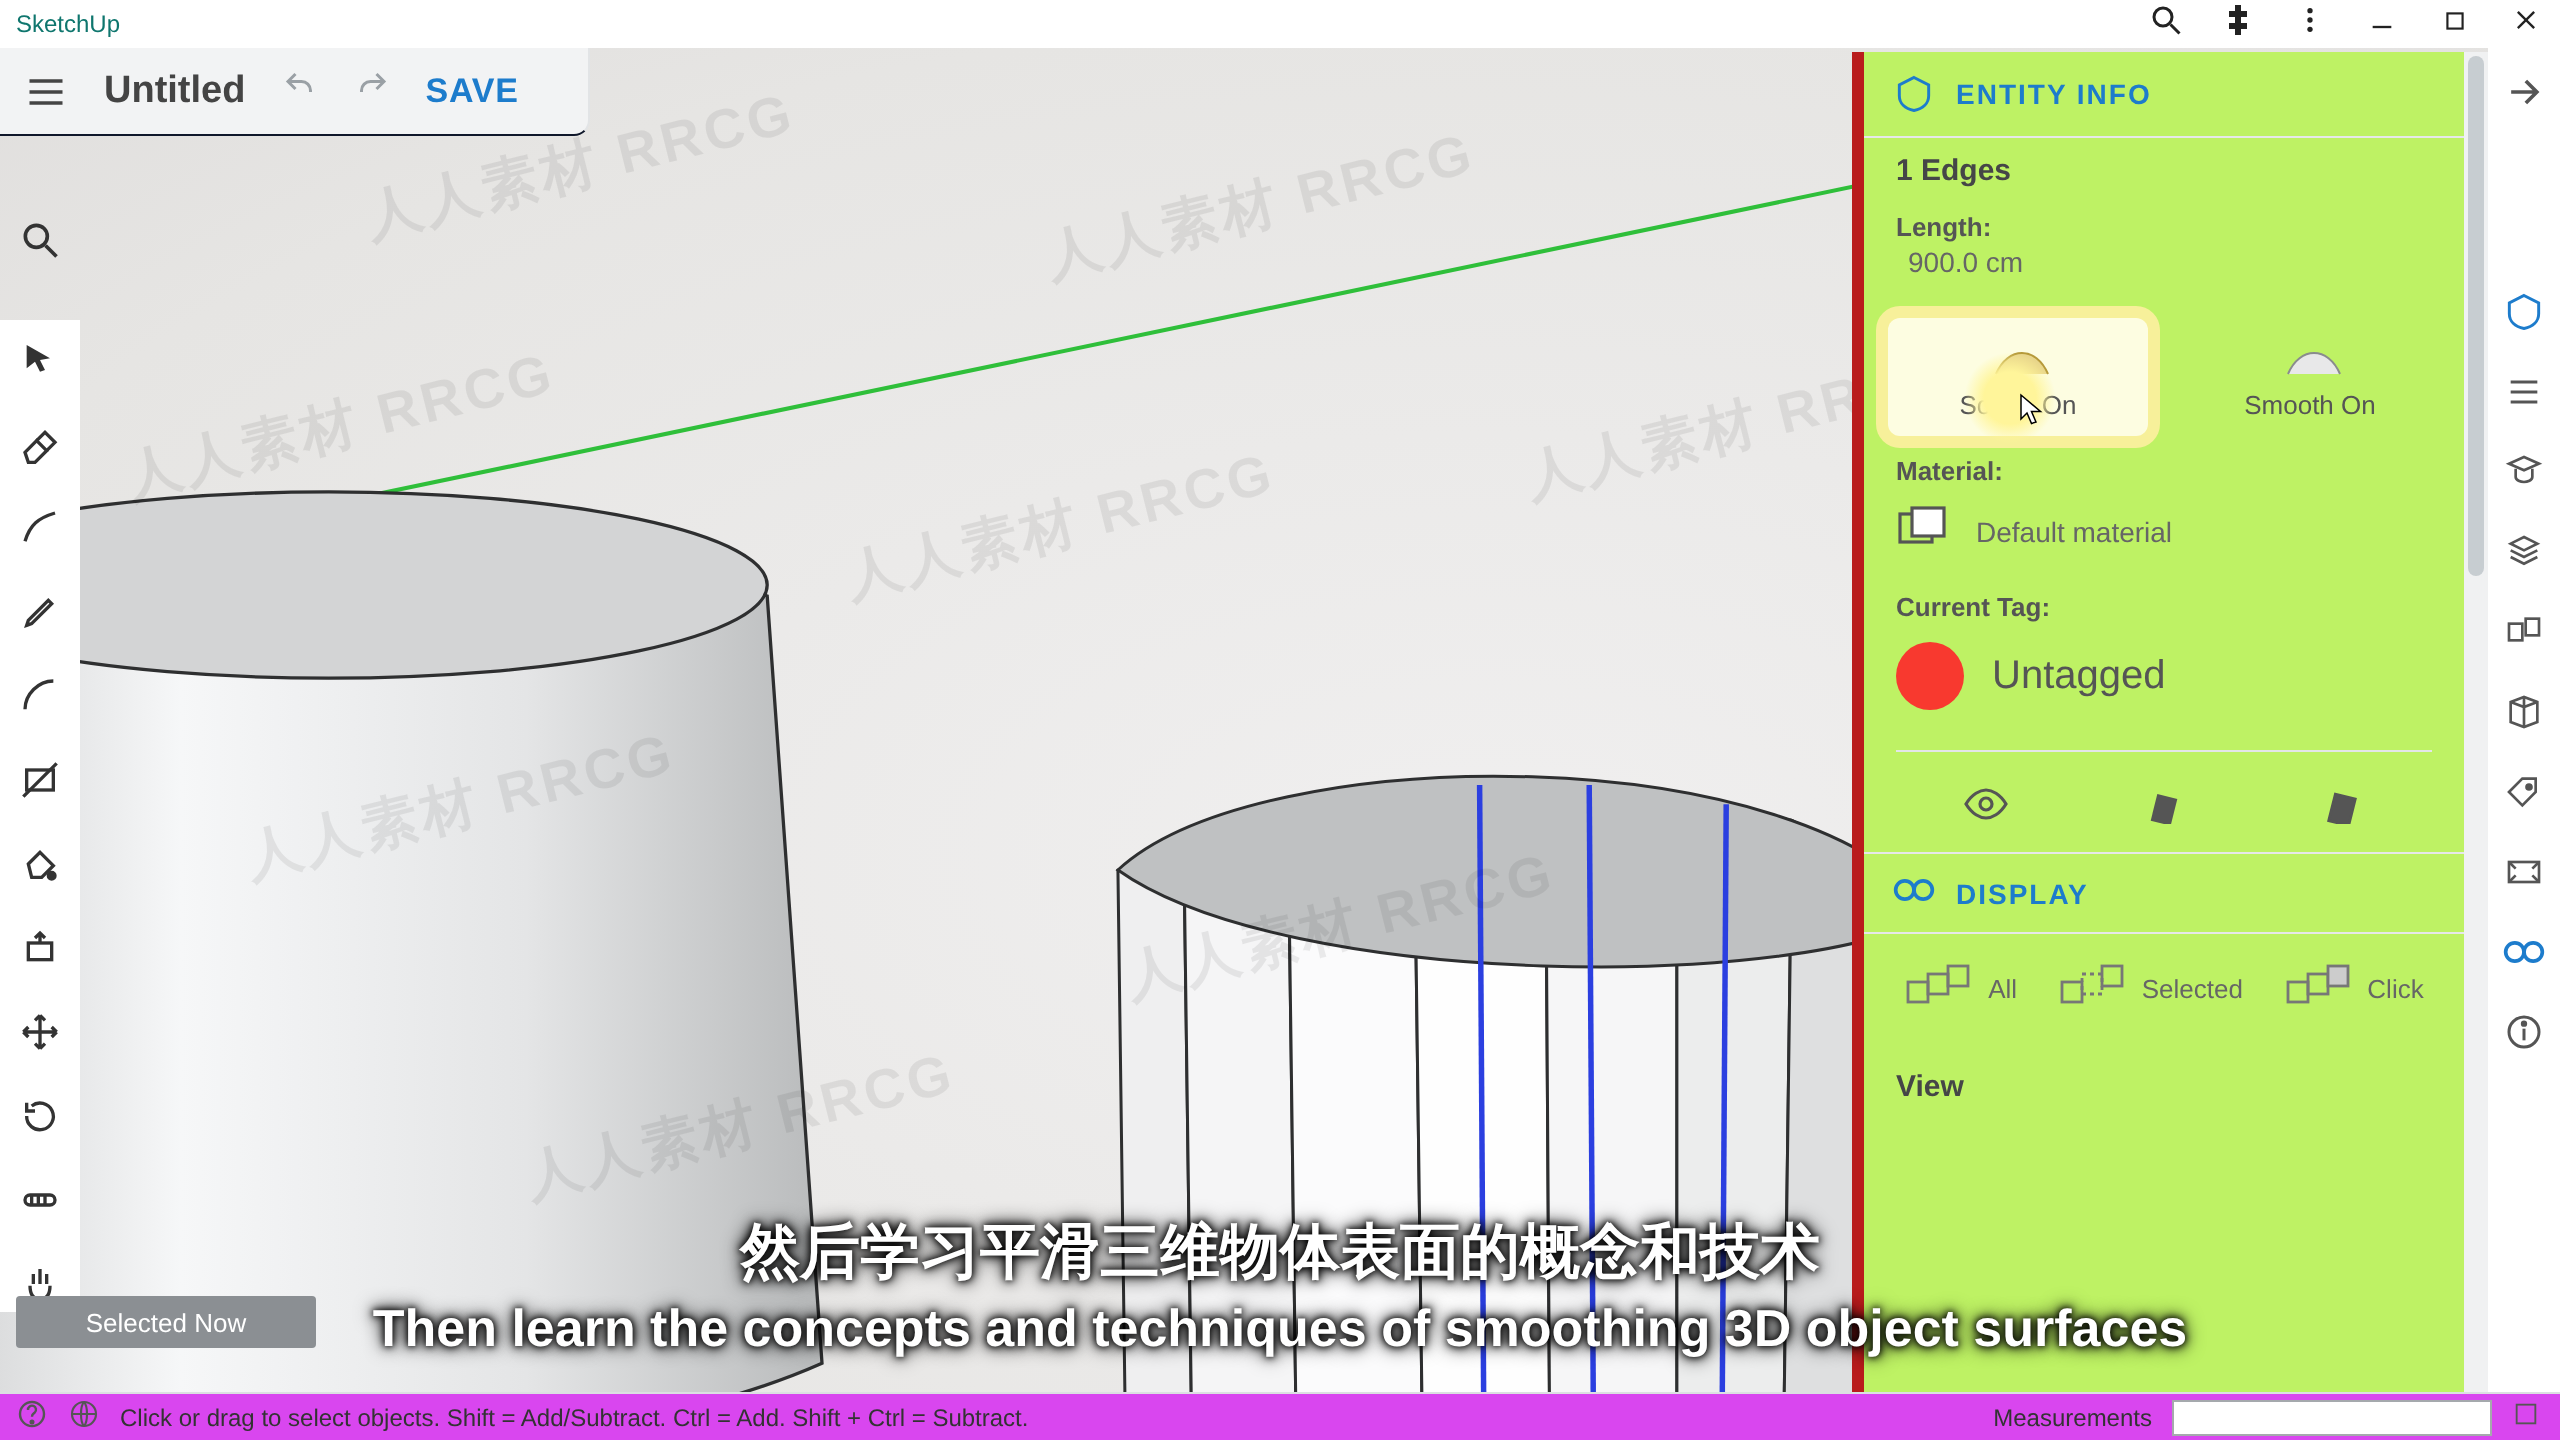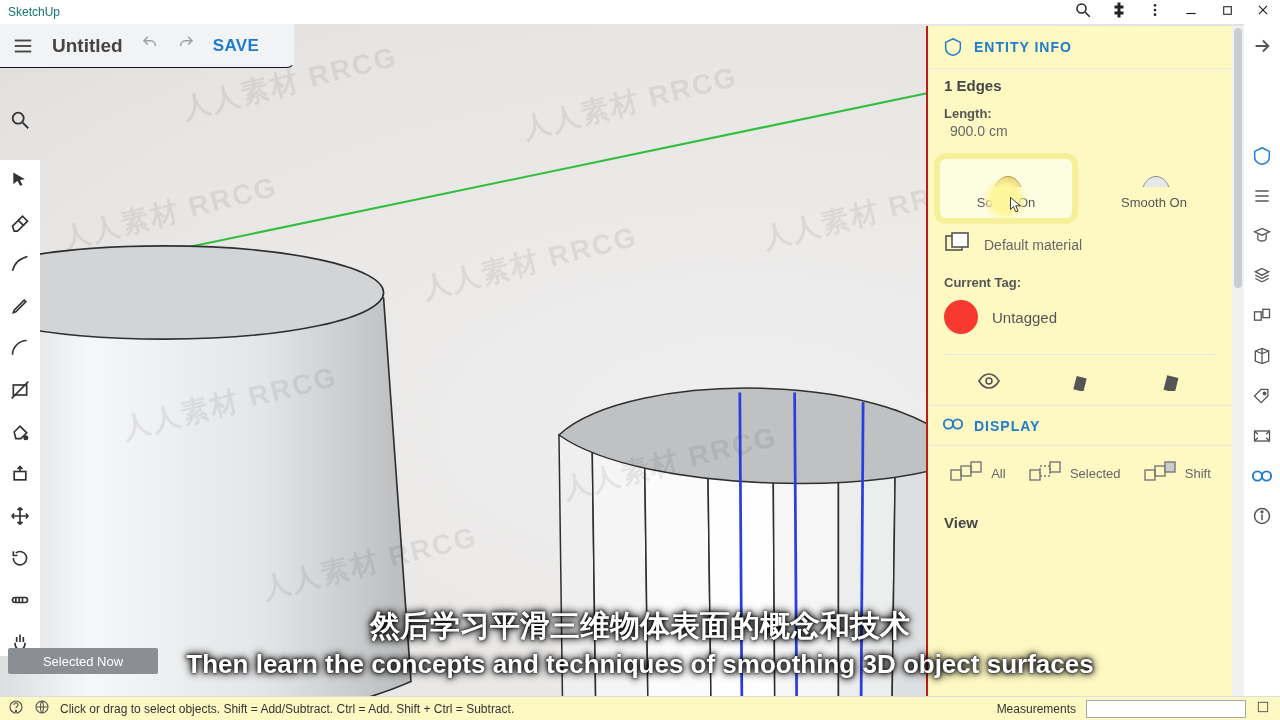--- a/index.html
+++ b/index.html
@@ -65,22 +65,22 @@
     position: absolute; top: 24px; left: 0; right: 36px; bottom: 24px; background: #eae9e8; z-index: 1;
     overflow: hidden;
   }
   .viewport .veil {
     position:absolute; inset:0;
     background: radial-gradient(1200px 600px at 60% 60%, #f0efef 0%, #e6e5e3 70%, #dedcdb 100%);
   }
 
   
   .inspector {
-    position: absolute; top: 26px; right: 36px; width: 318px; bottom: 24px; background: #fef9c3;
-    border-left: 2px solid #b91c1c; z-index: 20; overflow: hidden;
+    position: absolute; top: 26px; right: 36px; width: 318px; bottom: 24px; background: #bef264;
+    border-left: 6px solid #b91c1c; z-index: 20; overflow: hidden;
   }
   .inspector .scroll-track {
     position: absolute; top: 0; right: 0; width: 12px; bottom: 0; background: #f0f1f2;
   }
   .inspector .scroll-thumb {
     position: absolute; top: 2px; right: 2px; width: 8px; height: 260px; background: #c7cdd1; border-radius: 4px;
   }
   .inspector-inner { position: absolute; inset: 0 12px 0 0; overflow-y: auto; }
   .panel-header {
     display: flex; align-items: center; gap: 10px; padding: 10px 14px; color: #1d7ccc;
@@ -95,38 +95,38 @@
   .toggle-row {
     display: flex; gap: 16px; padding: 10px 12px 6px 12px; align-items:flex-end;
   }
   .toggle {
     flex: 1; display: flex; flex-direction: column; align-items: center; gap: 6px;
     padding: 10px 8px 8px 8px; border-radius: 6px; font-size: 13px; color: #555;
   }
   .toggle.active { background: #fdfde1; box-shadow: 0 0 0 6px #f7f09a; }
   .toggle .ticon { width: 26px; height: 20px; }
   .material-row { display: flex; align-items: center; gap: 14px; padding: 8px 16px 14px 16px; color: #666; font-size: 14px; }
-  .tag-row { display: flex; align-items: center; gap: 14px; padding: 8px 16px 14px 16px; color: #555; font-size: 15px; }
+  .tag-row { display: flex; align-items: center; gap: 14px; padding: 8px 16px 14px 16px; color: #555; font-size: 20px; }
   .tag-dot { width: 34px; height: 34px; border-radius: 50%; background: #f8392f; }
   .divider { height: 1px; background: #e3e6e8; margin: 6px 16px; }
   .triple-icons { display: flex; justify-content: space-around; padding: 10px 16px 14px 16px; }
   .triple-icons .ic { width: 28px; height: 20px; color: #555; display:flex; align-items:center; justify-content:center; }
 
   .display-header {
     display: flex; align-items: center; gap: 10px; padding: 10px 14px; color: #1d7ccc;
     border-top: 1px solid #e6e8ea; border-bottom: 1px solid #e6e8ea;
     font-weight: 700; letter-spacing: 1px; font-size: 14px;
   }
   .unhide-row { display: flex; justify-content: space-around; padding: 14px 10px; color: #666; font-size: 13px; }
   .unhide-row .col { display: flex; flex-direction: row; align-items: center; gap: 8px; }
   .unhide-row .col svg { color: #777; }
 
   
   .statusbar {
-    position: absolute; bottom: 0; left: 0; right: 0; height: 24px; background: #fef9c3; border-top: 1px solid #dcdfe2;
+    position: absolute; bottom: 0; left: 0; right: 0; height: 24px; background: #d946ef; border-top: 1px solid #dcdfe2;
     display: flex; align-items: center; justify-content: space-between; font-size: 12px; color: #333; z-index: 40;
   }
   .statusbar .sleft { display: flex; align-items: center; gap: 10px; padding-left: 8px; }
   .statusbar .sright { display: flex; align-items: center; gap: 10px; padding-right: 10px; }
   .measure-box { width: 160px; height: 18px; border: 1px solid #a5a9ad; background: #fff; }
 
   .upgrade-pill {
     position: absolute; left: 8px; bottom: 46px; z-index: 35; width: 150px; height: 26px;
     background: #8b8f93; color: #fff; font-size: 13px; display:flex; align-items:center; justify-content:center;
     border-radius: 2px;
@@ -400,20 +400,21 @@
       <div class="toggle">
         <span class="ticon">
           <svg width="30" height="22" viewBox="0 0 30 22">
               <path d="M2 18 C 8 4, 22 4, 28 18" fill="#e8e8e9" stroke="#8a8c8e" stroke-width="1"></path>
             </svg>
         </span>
         <span>Smooth On</span>
       </div>
     </div>
 
+    <div class="label">Material:</div>
     <div class="material-row">
       <span>
         <svg width="26" height="22" viewBox="0 0 26 22" fill="none" stroke="#555" stroke-width="1.6">
             <rect x="2" y="4" width="16" height="14"></rect>
             <rect x="8" y="1" width="16" height="14" fill="#fff"></rect>
           </svg>
       </span>
       <span>Default material</span>
     </div>
 
@@ -471,21 +472,21 @@
             <rect x="22" y="2" width="10" height="10"></rect>
           </svg>
         <span>Selected</span>
       </div>
       <div class="col">
         <svg width="34" height="26" viewBox="0 0 34 26" fill="none" stroke="#777" stroke-width="1.4">
             <rect x="2" y="10" width="10" height="10"></rect>
             <rect x="12" y="6" width="10" height="10"></rect>
             <rect x="22" y="2" width="10" height="10" fill="#ccc"></rect>
           </svg>
-        <span>Shift</span>
+        <span>Click</span>
       </div>
     </div>
 
     <div class="section-title" style="padding-top:14px;">View</div>
   </div>
 </div>
 
 <div class="right-rail">
   <div class="ritem active">
       <svg width="22" height="22" viewBox="0 0 24 24" fill="none" stroke="currentColor" stroke-width="1.6">

